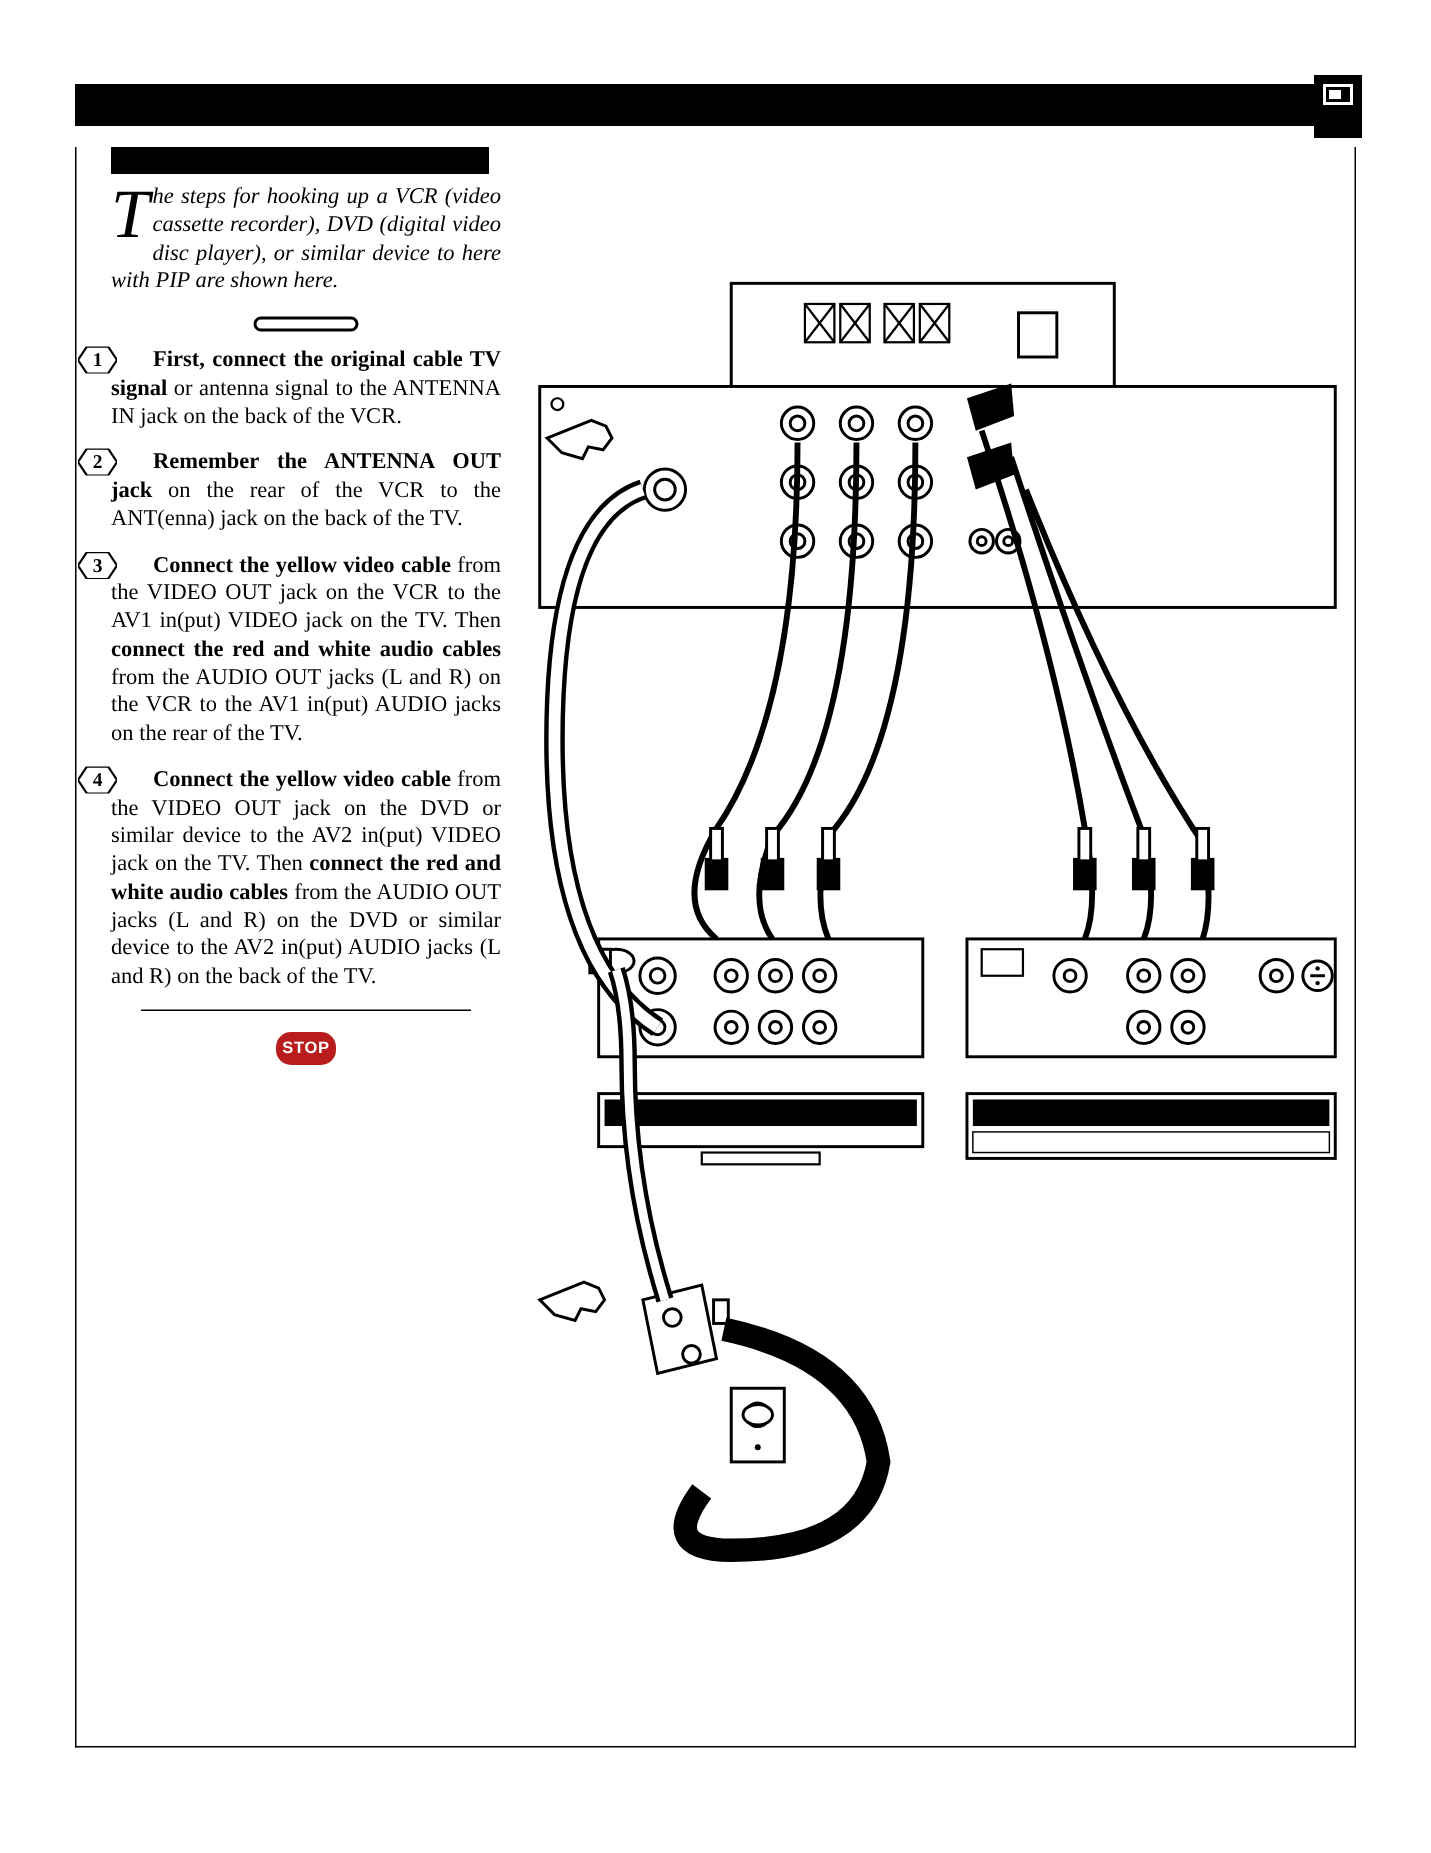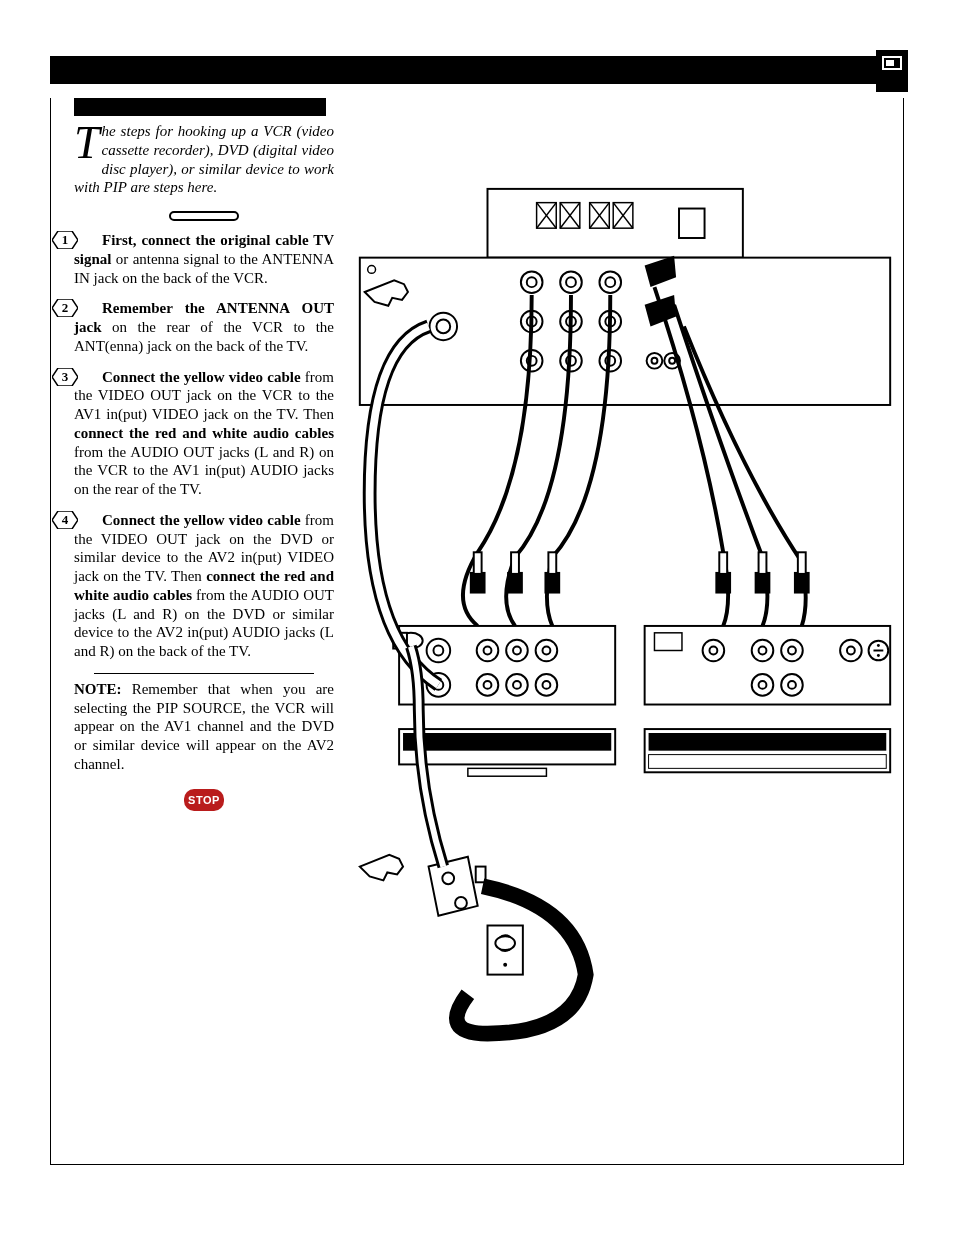--- a/index.html
+++ b/index.html
@@ -142,21 +142,21 @@
   <div class="top-black-bar"></div>
   <div class="corner-icon"></div>
 
   <div class="content-frame"></div>
   <div class="sidebar-tab"></div>
 
   <div class="sidebar">
 
     <p class="intro">
       <span class="dropcap">T</span>
-      <span>he steps for hooking up a VCR (video cassette recorder), DVD (digital video disc player), or similar device to work with PIP are steps here.</span>
+      <span>he steps for hooking up a VCR (video cassette recorder), DVD (digital video disc player), or similar device to here with PIP are shown here.</span>
     </p>
     <div style="clear:both"></div>
 
     <div class="rounded-bar"></div>
 
     <div class="step step-indent">
       <span class="step-num">
         <svg viewBox="0 0 26 18">
             <polygon points="0,9 6,0 20,0 26,9 20,18 6,18" fill="#fff" stroke="#000" stroke-width="1.5"></polygon>
             <text x="13" y="13" text-anchor="middle" font-family="Times New Roman" font-weight="bold" font-size="13">1</text>
@@ -190,24 +190,20 @@
         <svg viewBox="0 0 26 18">
             <polygon points="0,9 6,0 20,0 26,9 20,18 6,18" fill="#fff" stroke="#000" stroke-width="1.5"></polygon>
             <text x="13" y="13" text-anchor="middle" font-family="Times New Roman" font-weight="bold" font-size="13">4</text>
           </svg>
       </span>
       <span><b>Connect the yellow video cable</b> from the VIDEO OUT jack on the DVD or similar device to the AV2 in(put) VIDEO jack on the TV.  Then <b>connect the red and white audio cables</b> from the AUDIO OUT jacks (L and R) on the DVD or similar device to the AV2 in(put) AUDIO jacks (L and R) on the back of the TV.</span>
     </div>
 
     <hr class="note-rule">
 
-    <p class="note">
-      <b>NOTE:</b>
-      <span>Remember that when you are selecting the PIP SOURCE, the VCR will appear on the AV1 channel and the DVD or similar device will appear on the AV2 channel.</span>
-    </p>
 
     <div class="stop-badge">STOP</div>
   </div>
 
   <div class="diagram">
     <svg viewBox="0 0 560 960">
 
       <g>
         <rect x="140" y="10" width="260" height="70" fill="#fff" stroke="#000" stroke-width="2"></rect>
 

